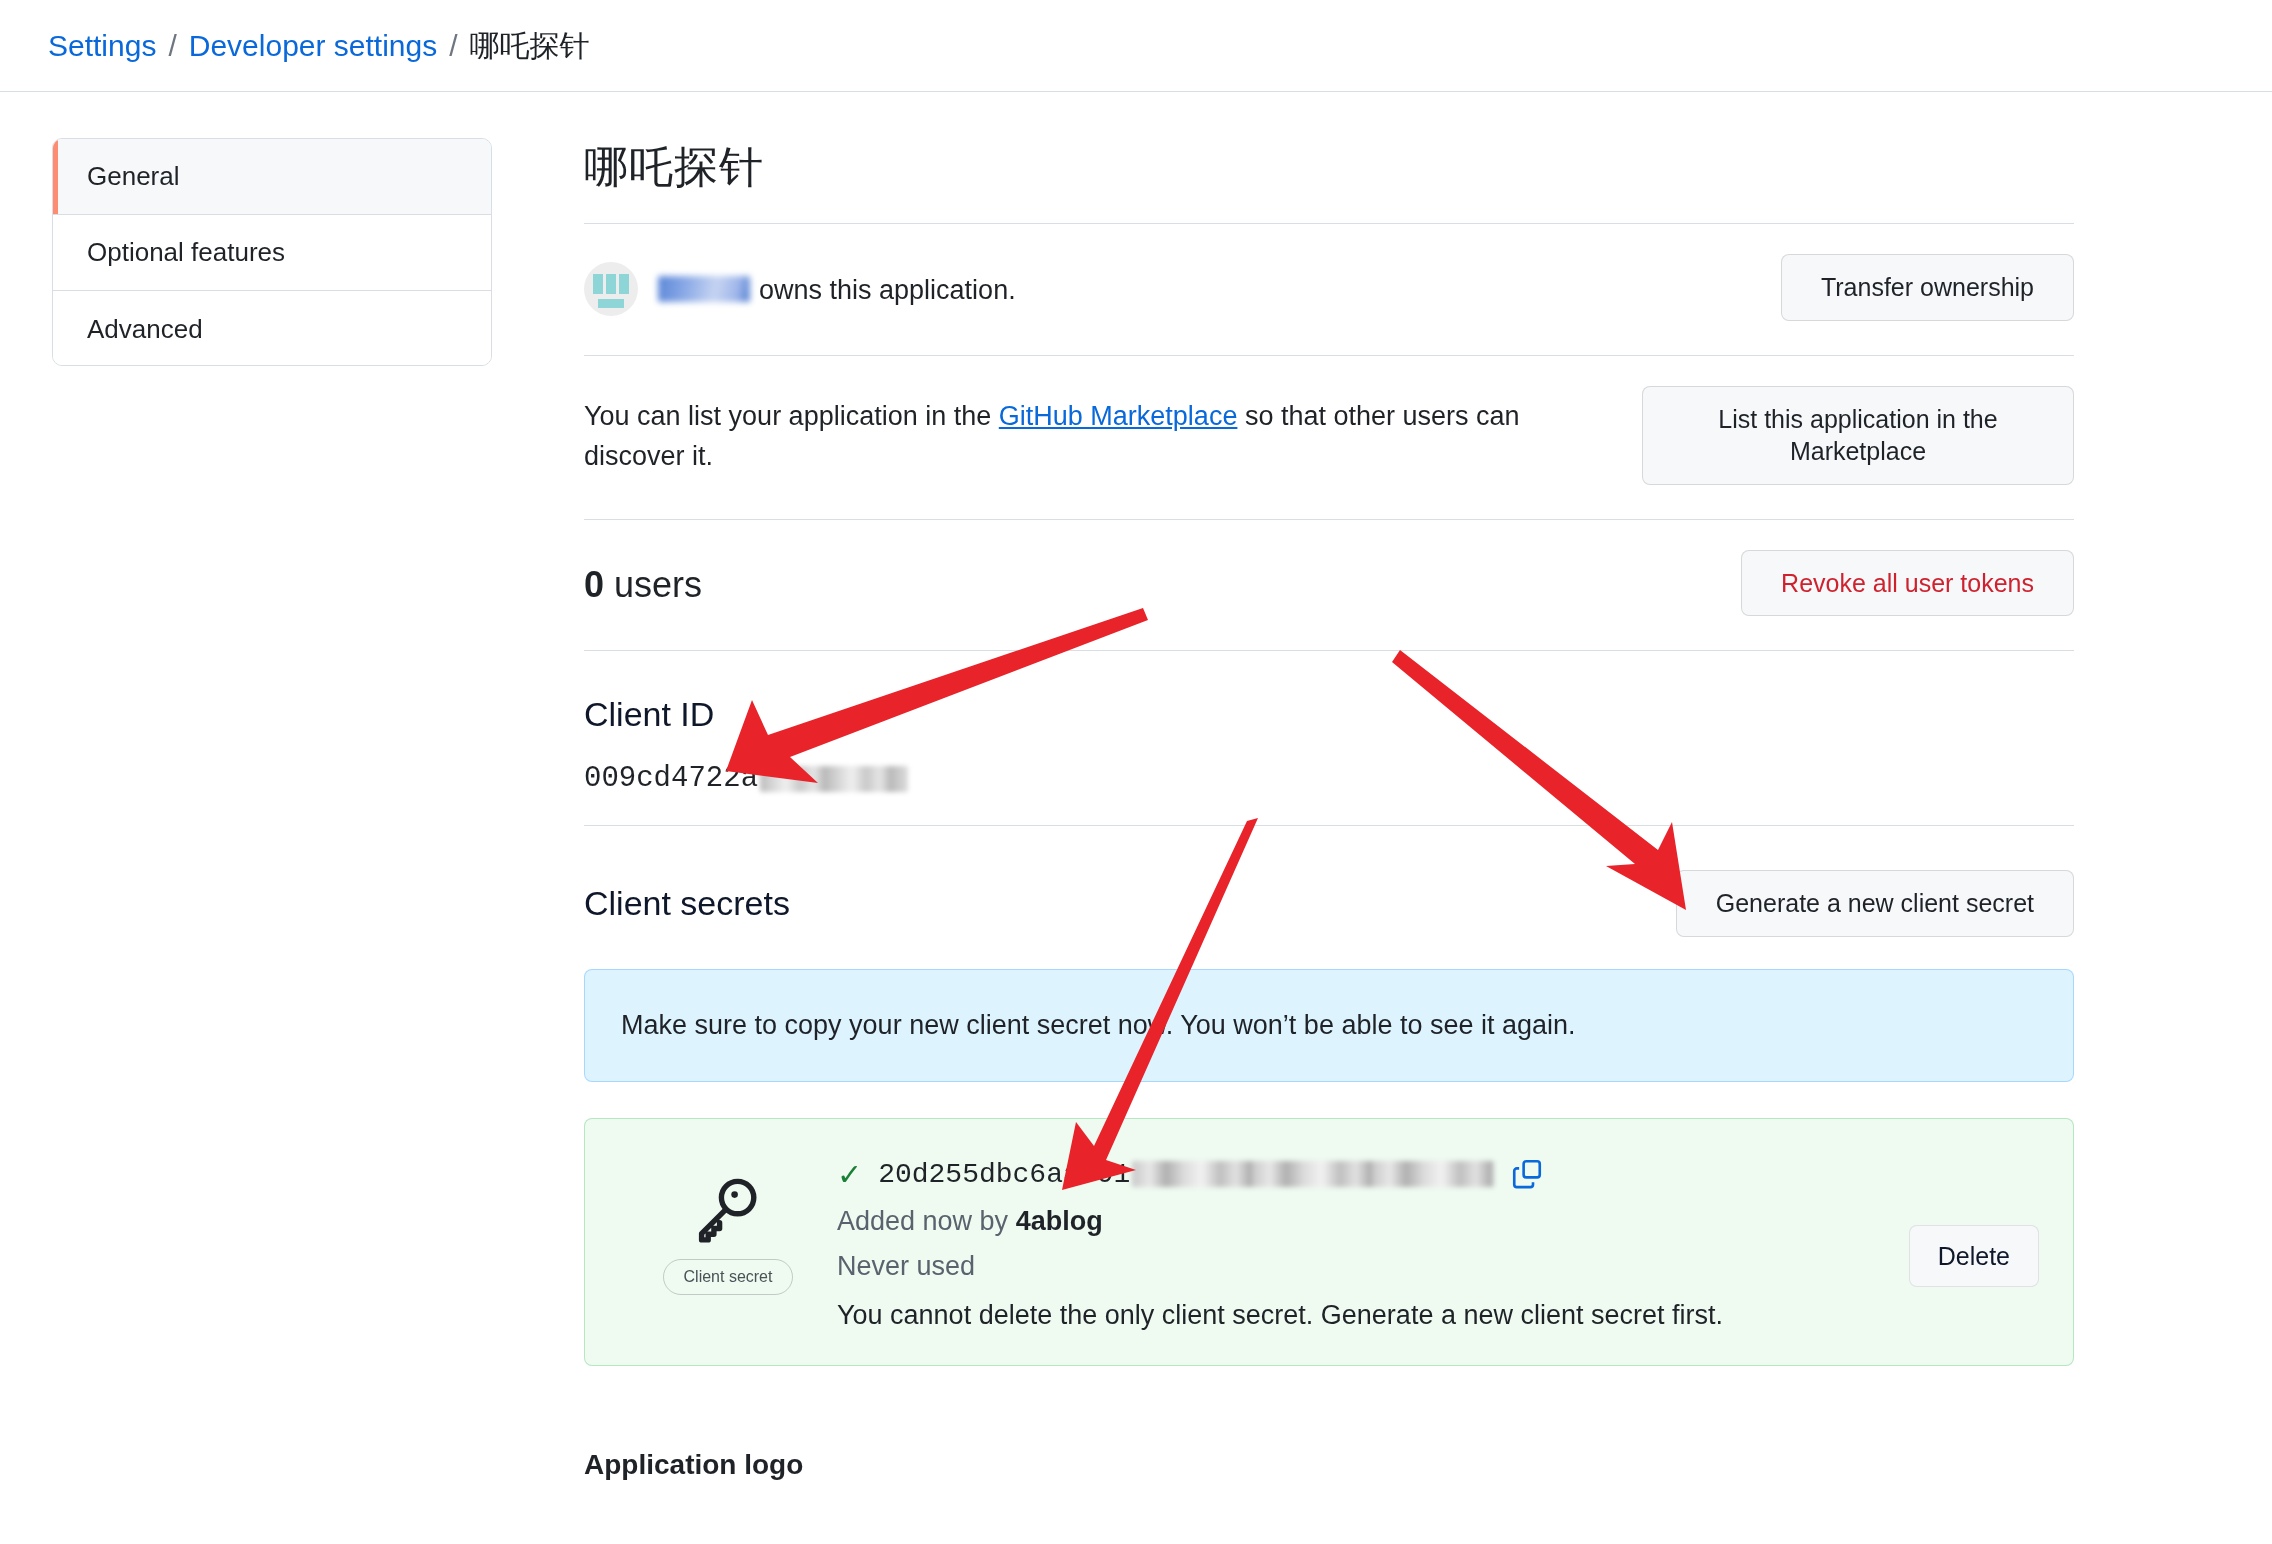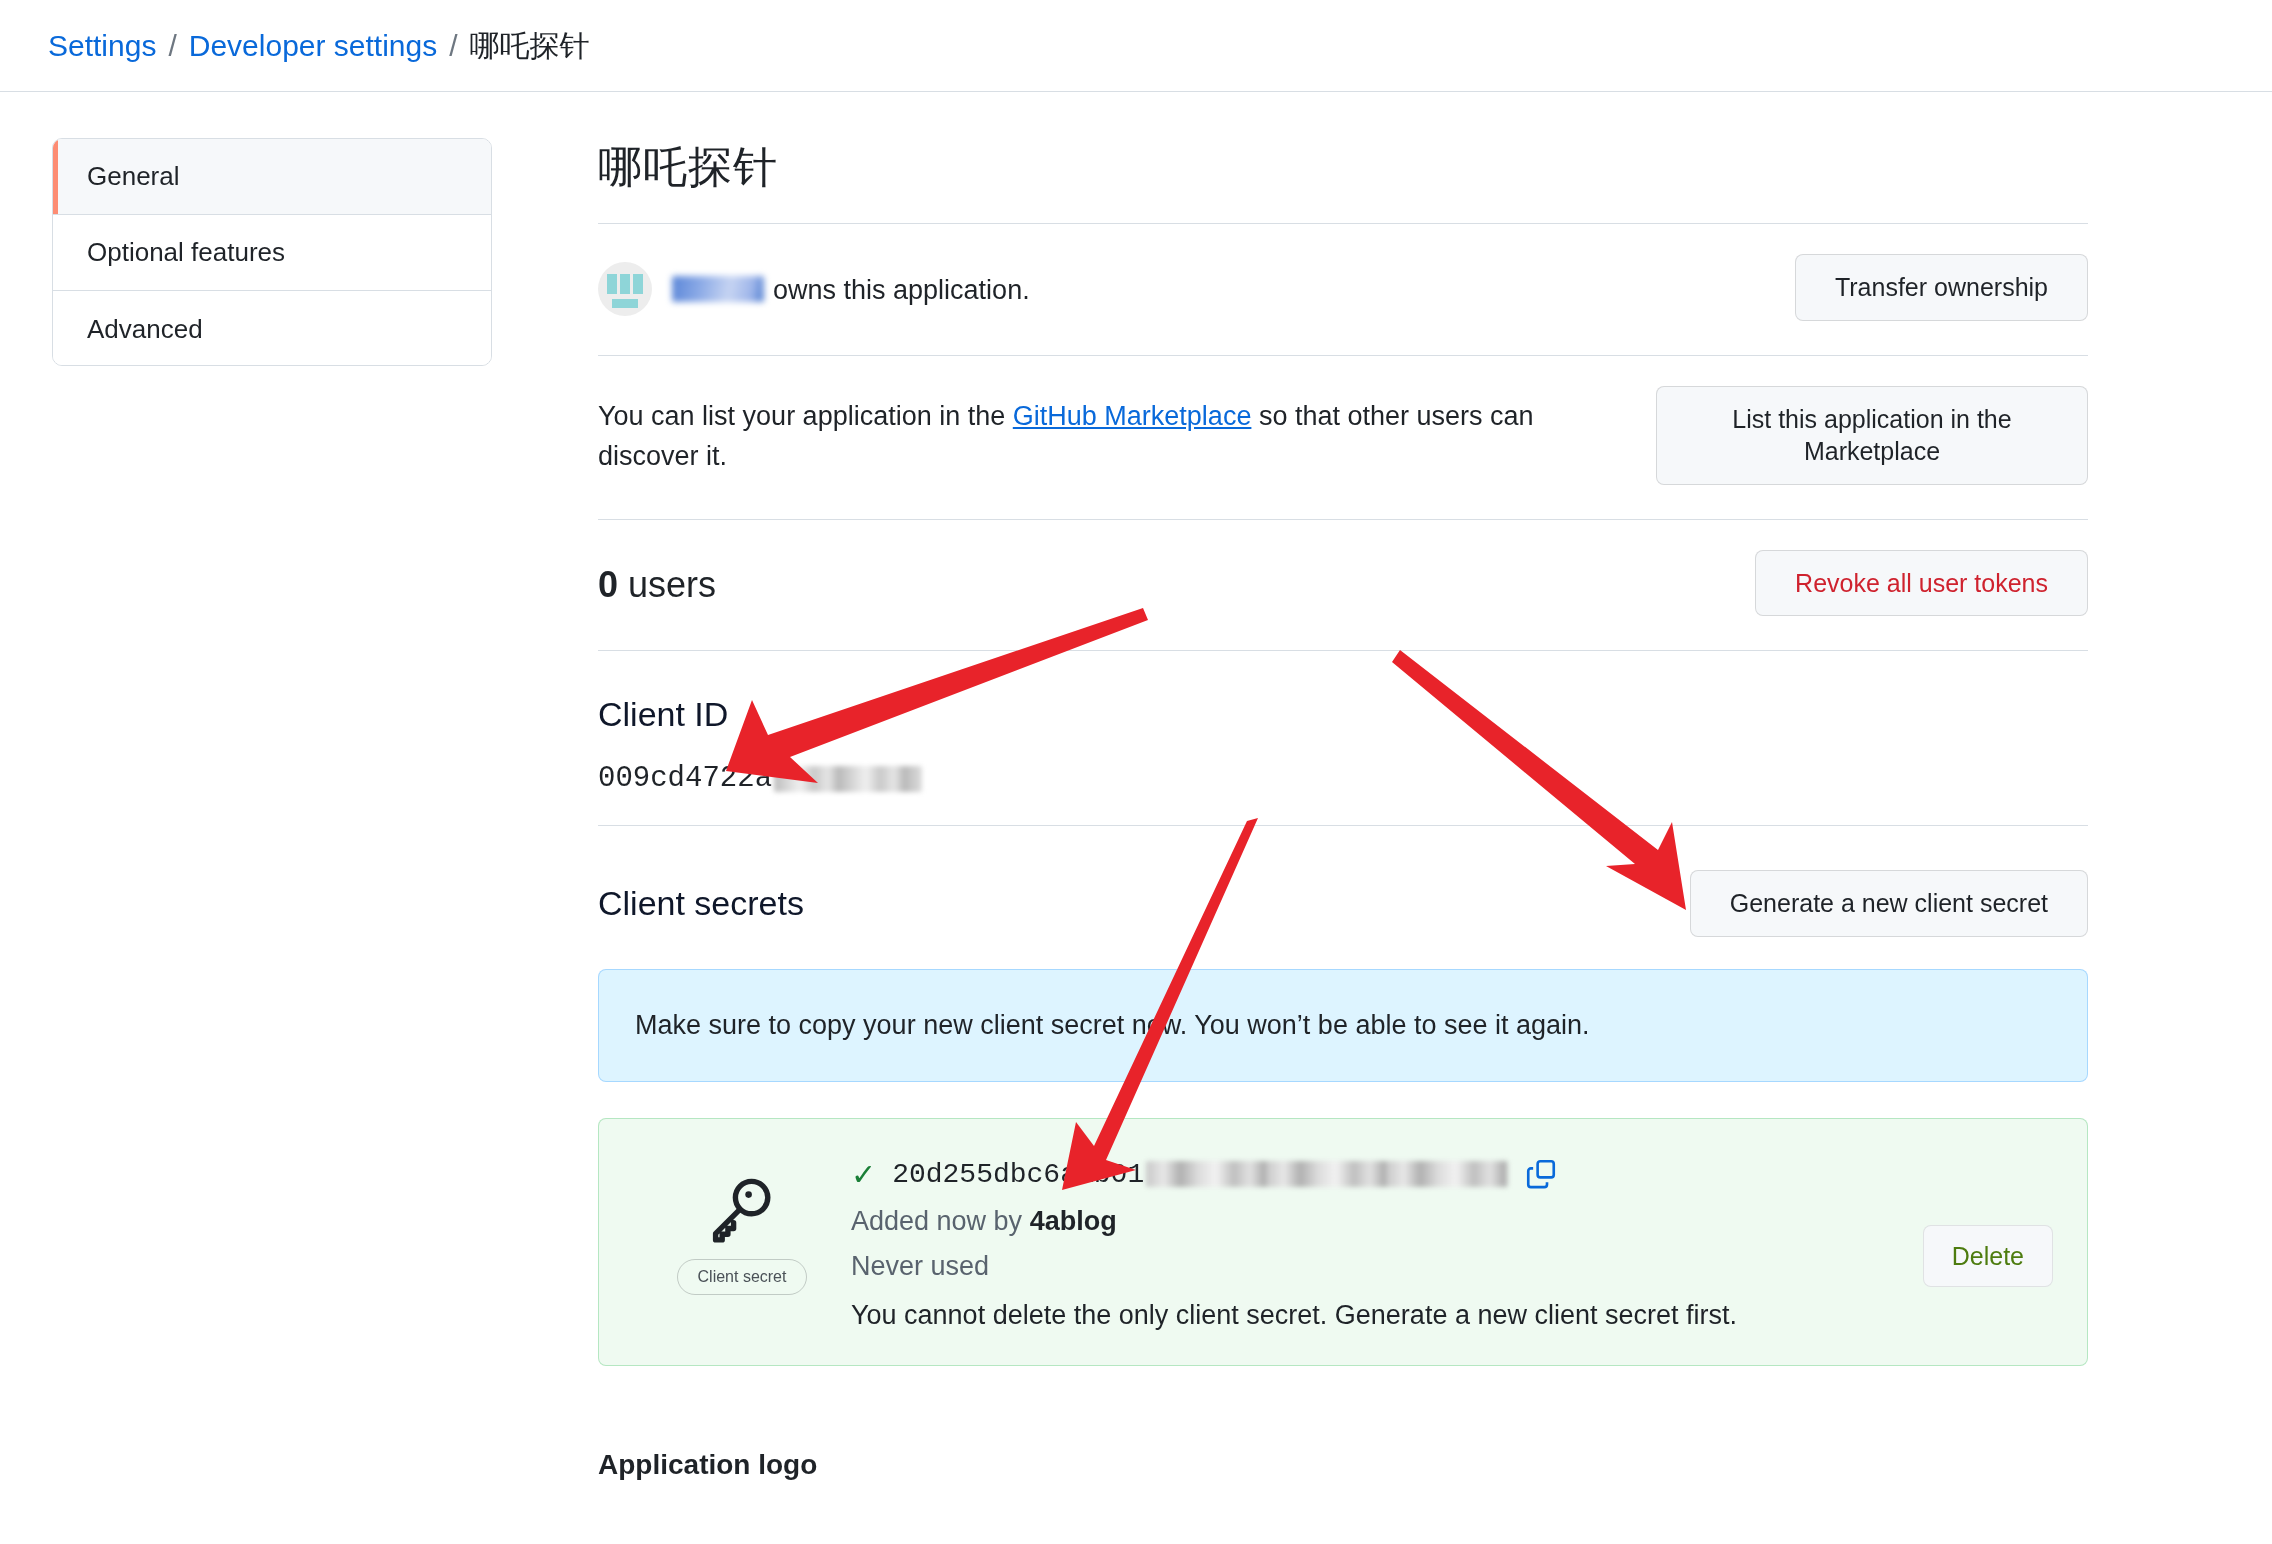--- a/index.html
+++ b/index.html
@@ -37,21 +37,21 @@
     margin: 0 12px;
     line-height: 1;
   }
   .crumb-current {
     font-size: 30px;
     color: #1f2328;
     line-height: 1;
   }
 
   
-  .body-wrap { display: flex; padding-top: 46px; gap: 14px; }
+  .body-wrap { display: flex; padding-top: 46px; }
 
   
   .sidebar {
     width: 440px;
     margin-left: 52px;
     border: 1px solid #d8dee4;
     border-radius: 10px;
     overflow: hidden;
     background: #fff;
     flex: 0 0 auto;
@@ -144,21 +144,21 @@
     border: 1px solid rgba(31,35,40,.15);
     border-radius: 8px;
     padding: 16px 39px;
     cursor: pointer;
     line-height: 1.3;
     white-space: nowrap;
   }
   .btn-wrap { white-space: normal; text-align: center; width: 432px; }
   .btn-danger { color: #cf222e; }
   .btn-disabled {
-    color: #4d7c0f;
+    color: #0f172a;
     background: #f6f8fa;
     border-color: rgba(31,35,40,.10);
     cursor: default;
     padding: 14px 28px;
   }
 
   
   .mkt-text {
     font-size: 27px;
     line-height: 1.5;

